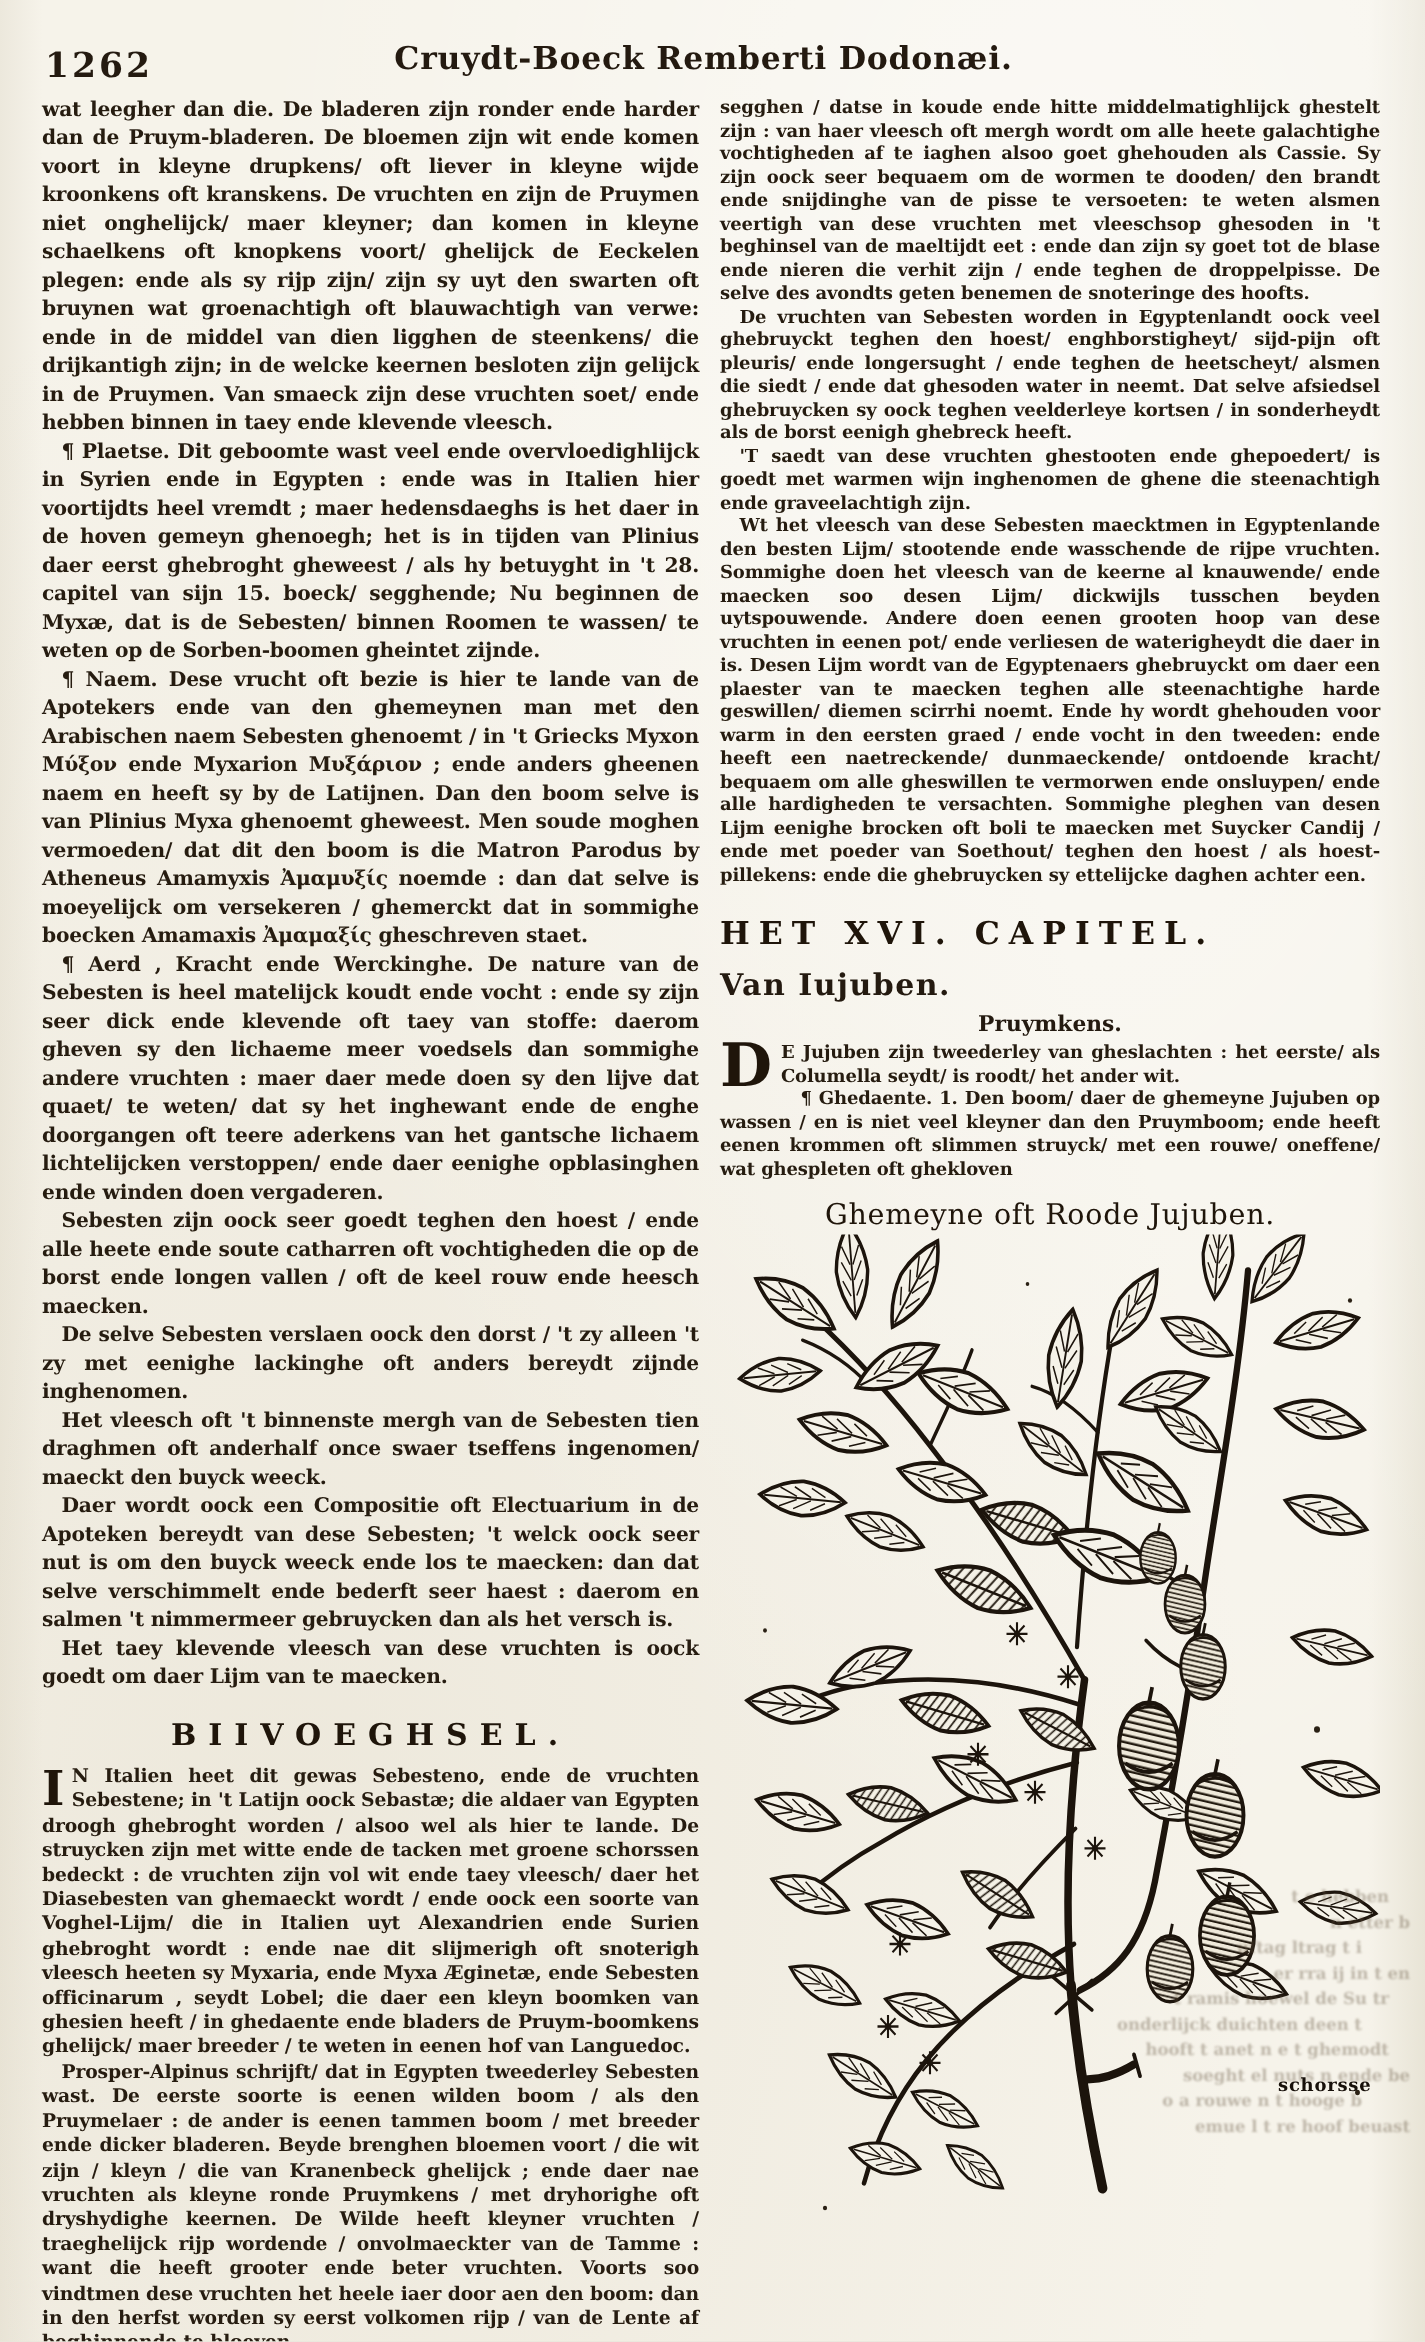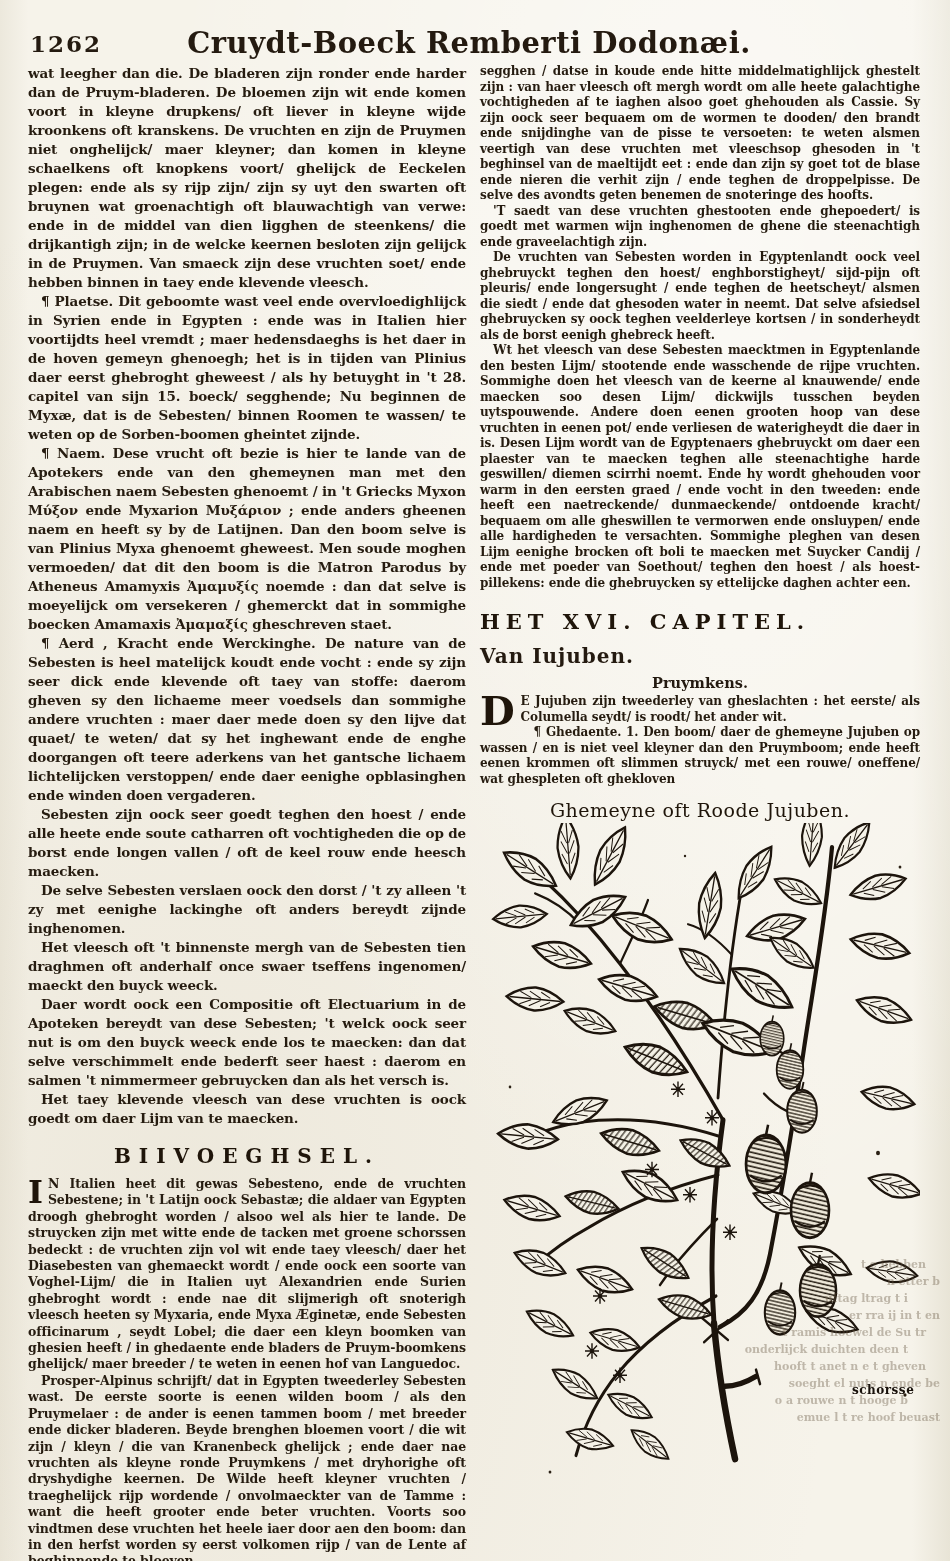--- a/index.html
+++ b/index.html
@@ -6,21 +6,21 @@
   .page{
     position:relative;width:950px;height:1561px;overflow:hidden;
     background:
       radial-gradient(ellipse at 75% 15%, rgba(255,255,255,.55), rgba(255,255,255,0) 55%),
       radial-gradient(ellipse at 20% 80%, rgba(210,200,175,.25), rgba(210,200,175,0) 60%),
       linear-gradient(90deg,#ece8dc,#f6f3ea 3%,#f6f3ea 96%,#e8e4d6);
     color:#241a10;
     font-family:"DejaVu Serif", serif;
   }
   .pagenum{position:absolute;left:30px;top:30px;font-size:23px;font-weight:bold;letter-spacing:2px;}
-  .booktitle{position:absolute;left:0;right:40px;top:26px;text-align:center;font-size:29px;font-weight:bold;letter-spacing:.5px;padding-left:28px;}
+  .booktitle{position:absolute;left:0;right:40px;top:26px;text-align:center;font-size:21px;font-weight:bold;letter-spacing:.5px;padding-left:28px;}
   .cols{position:absolute;top:64px;left:28px;display:flex;gap:14px;}
   .colL{width:438px;}
   .colR{width:440px;position:relative;}
   p{margin:0;text-align:justify;font-weight:bold;color:#261c10;}
   .bodyL{font-size:13.5px;line-height:19px;letter-spacing:-.15px;}
   .bodyS{font-size:12.5px;line-height:16.4px;letter-spacing:-.1px;}
   .bodyR{font-size:12px;line-height:15.5px;letter-spacing:-.1px;}
   .ind{text-indent:13px;}
   .supp-head{text-align:center;font-size:20px;font-weight:bold;letter-spacing:8px;margin:16px 0 8px;color:#1f150a;}
   .chap-head{text-align:left;font-size:21px;font-weight:bold;letter-spacing:6px;margin:18px 0 4px;color:#1f150a;}
@@ -63,22 +63,22 @@
       <p class="bodyL ind">Het taey klevende vleesch van dese vruchten is oock goedt om daer Lijm van te maecken.</p>
 
       <h2 class="supp-head">BIIVOEGHSEL.</h2>
       <p class="bodyS"><span class="dropcap small">I</span><span>N Italien heet dit gewas Sebesteno, ende de vruchten Sebestene; in 't Latijn oock Sebastæ; die aldaer van Egypten droogh ghebroght worden / alsoo wel als hier te lande. De struycken zijn met witte ende de tacken met groene schorssen bedeckt : de vruchten zijn vol wit ende taey vleesch/ daer het Diasebesten van ghemaeckt wordt / ende oock een soorte van Voghel-Lijm/ die in Italien uyt Alexandrien ende Surien ghebroght wordt : ende nae dit slijmerigh oft snoterigh vleesch heeten sy Myxaria, ende Myxa Æginetæ, ende Sebesten officinarum , seydt Lobel; die daer een kleyn boomken van ghesien heeft / in ghedaente ende bladers de Pruym-boomkens ghelijck/ maer breeder / te weten in eenen hof van Languedoc.</span></p>
       <p class="bodyS ind">Prosper-Alpinus schrijft/ dat in Egypten tweederley Sebesten wast. De eerste soorte is eenen wilden boom / als den Pruymelaer : de ander is eenen tammen boom / met breeder ende dicker bladeren. Beyde brenghen bloemen voort / die wit zijn / kleyn / die van Kranenbeck ghelijck ; ende daer nae vruchten als kleyne ronde Pruymkens / met dryhorighe oft dryshydighe keernen. De Wilde heeft kleyner vruchten / traeghelijck rijp wordende / onvolmaeckter van de Tamme : want die heeft grooter ende beter vruchten. Voorts soo vindtmen dese vruchten het heele iaer door aen den boom: dan in den herfst worden sy eerst volkomen rijp / van de Lente af beghinnende te bloeyen.</p>
 
     </div>
 
     <div class="colR">
       <p class="bodyR">segghen / datse in koude ende hitte middelmatighlijck ghestelt zijn : van haer vleesch oft mergh wordt om alle heete galachtighe vochtigheden af te iaghen alsoo goet ghehouden als Cassie. Sy zijn oock seer bequaem om de wormen te dooden/ den brandt ende snijdinghe van de pisse te versoeten: te weten alsmen veertigh van dese vruchten met vleeschsop ghesoden in 't beghinsel van de maeltijdt eet : ende dan zijn sy goet tot de blase ende nieren die verhit zijn / ende teghen de droppelpisse. De selve des avondts geten benemen de snoteringe des hoofts.</p>
+      <p class="bodyR ind">De vruchten van Sebesten worden in Egyptenlandt oock veel ghebruyckt teghen den hoest/ enghborstigheyt/ sijd-pijn oft pleuris/ ende longersught / ende teghen de heetscheyt/ alsmen die siedt / ende dat ghesoden water in neemt. Dat selve afsiedsel ghebruycken sy oock teghen veelderleye kortsen / in sonderheydt als de borst eenigh ghebreck heeft.</p>
       <p class="bodyR ind">'T saedt van dese vruchten ghestooten ende ghepoedert/ is goedt met warmen wijn inghenomen de ghene die steenachtigh ende graveelachtigh zijn.</p>
-      <p class="bodyR ind">De vruchten van Sebesten worden in Egyptenlandt oock veel ghebruyckt teghen den hoest/ enghborstigheyt/ sijd-pijn oft pleuris/ ende longersught / ende teghen de heetscheyt/ alsmen die siedt / ende dat ghesoden water in neemt. Dat selve afsiedsel ghebruycken sy oock teghen veelderleye kortsen / in sonderheydt als de borst eenigh ghebreck heeft.</p>
       <p class="bodyR ind">Wt het vleesch van dese Sebesten maecktmen in Egyptenlande den besten Lijm/ stootende ende wasschende de rijpe vruchten. Sommighe doen het vleesch van de keerne al knauwende/ ende maecken soo desen Lijm/ dickwijls tusschen beyden uytspouwende. Andere doen eenen grooten hoop van dese vruchten in eenen pot/ ende verliesen de waterigheydt die daer in is. Desen Lijm wordt van de Egyptenaers ghebruyckt om daer een plaester van te maecken teghen alle steenachtighe harde geswillen/ diemen scirrhi noemt. Ende hy wordt ghehouden voor warm in den eersten graed / ende vocht in den tweeden: ende heeft een naetreckende/ dunmaeckende/ ontdoende kracht/ bequaem om alle gheswillen te vermorwen ende onsluypen/ ende alle hardigheden te versachten. Sommighe pleghen van desen Lijm eenighe brocken oft boli te maecken met Suycker Candij / ende met poeder van Soethout/ teghen den hoest / als hoest-pillekens: ende die ghebruycken sy ettelijcke daghen achter een.</p>
 
       <h2 class="chap-head">HET XVI. CAPITEL.</h2>
       <h3 class="chap-title">Van Iujuben.</h3>
       <div class="sect">Pruymkens.</div>
 
       <p class="bodyR"><span class="dropcap">D</span><span>E Jujuben zijn tweederley van gheslachten : het eerste/ als Columella seydt/ is roodt/ het ander wit.</span></p>
       <p class="bodyR ind">¶ Ghedaente. 1. Den boom/ daer de ghemeyne Jujuben op wassen / en is niet veel kleyner dan den Pruymboom; ende heeft eenen krommen oft slimmen struyck/ met een rouwe/ oneffene/ wat ghespleten oft ghekloven</p>
 
       <div class="caption">Ghemeyne oft Roode Jujuben.</div>
@@ -220,21 +220,21 @@
     </div>
   </div>
 
   <div class="bleed">
     <div>t e hebben</div>
     <div>n etter b</div>
     <div>uftag ltrag t i</div>
     <div>er rra ij in t en</div>
     <div>t ramis hoewel de Su tr</div>
     <div>onderlijck duichten deen t</div>
-    <div>hooft t anet n e t gheven</div>
+    <div>hooft t anet n e t ghemodt</div>
     <div>soeght el nuts n ende be</div>
     <div>o a rouwe n t hooge b</div>
     <div>emue l t re hoof beuast</div>
   </div>
 
   <div class="catchword">schorsse</div>
 
 </div>
 
 </body></html>

